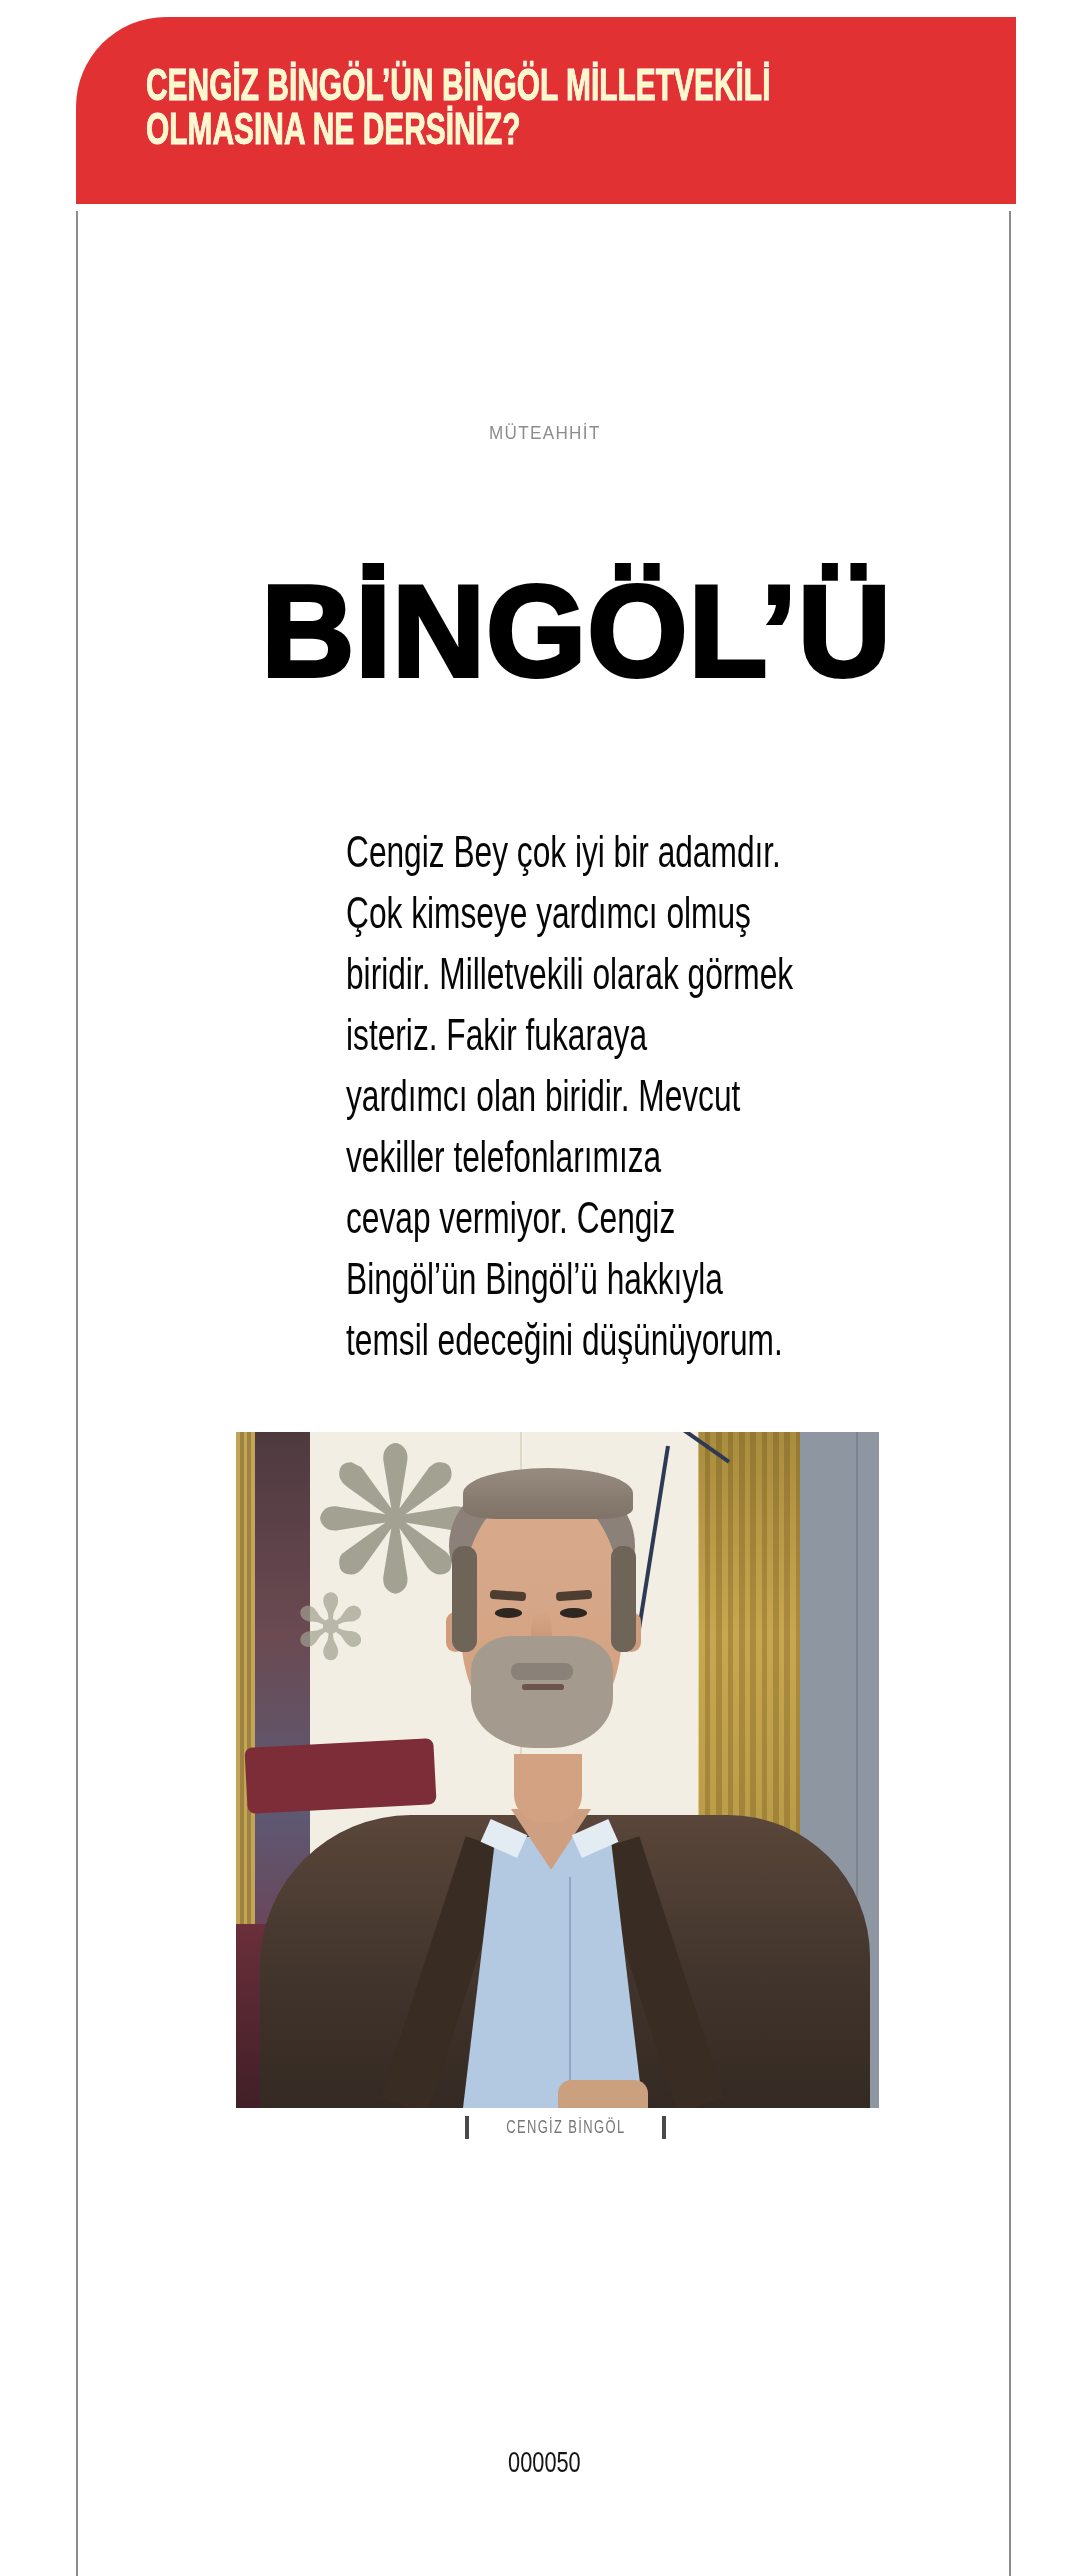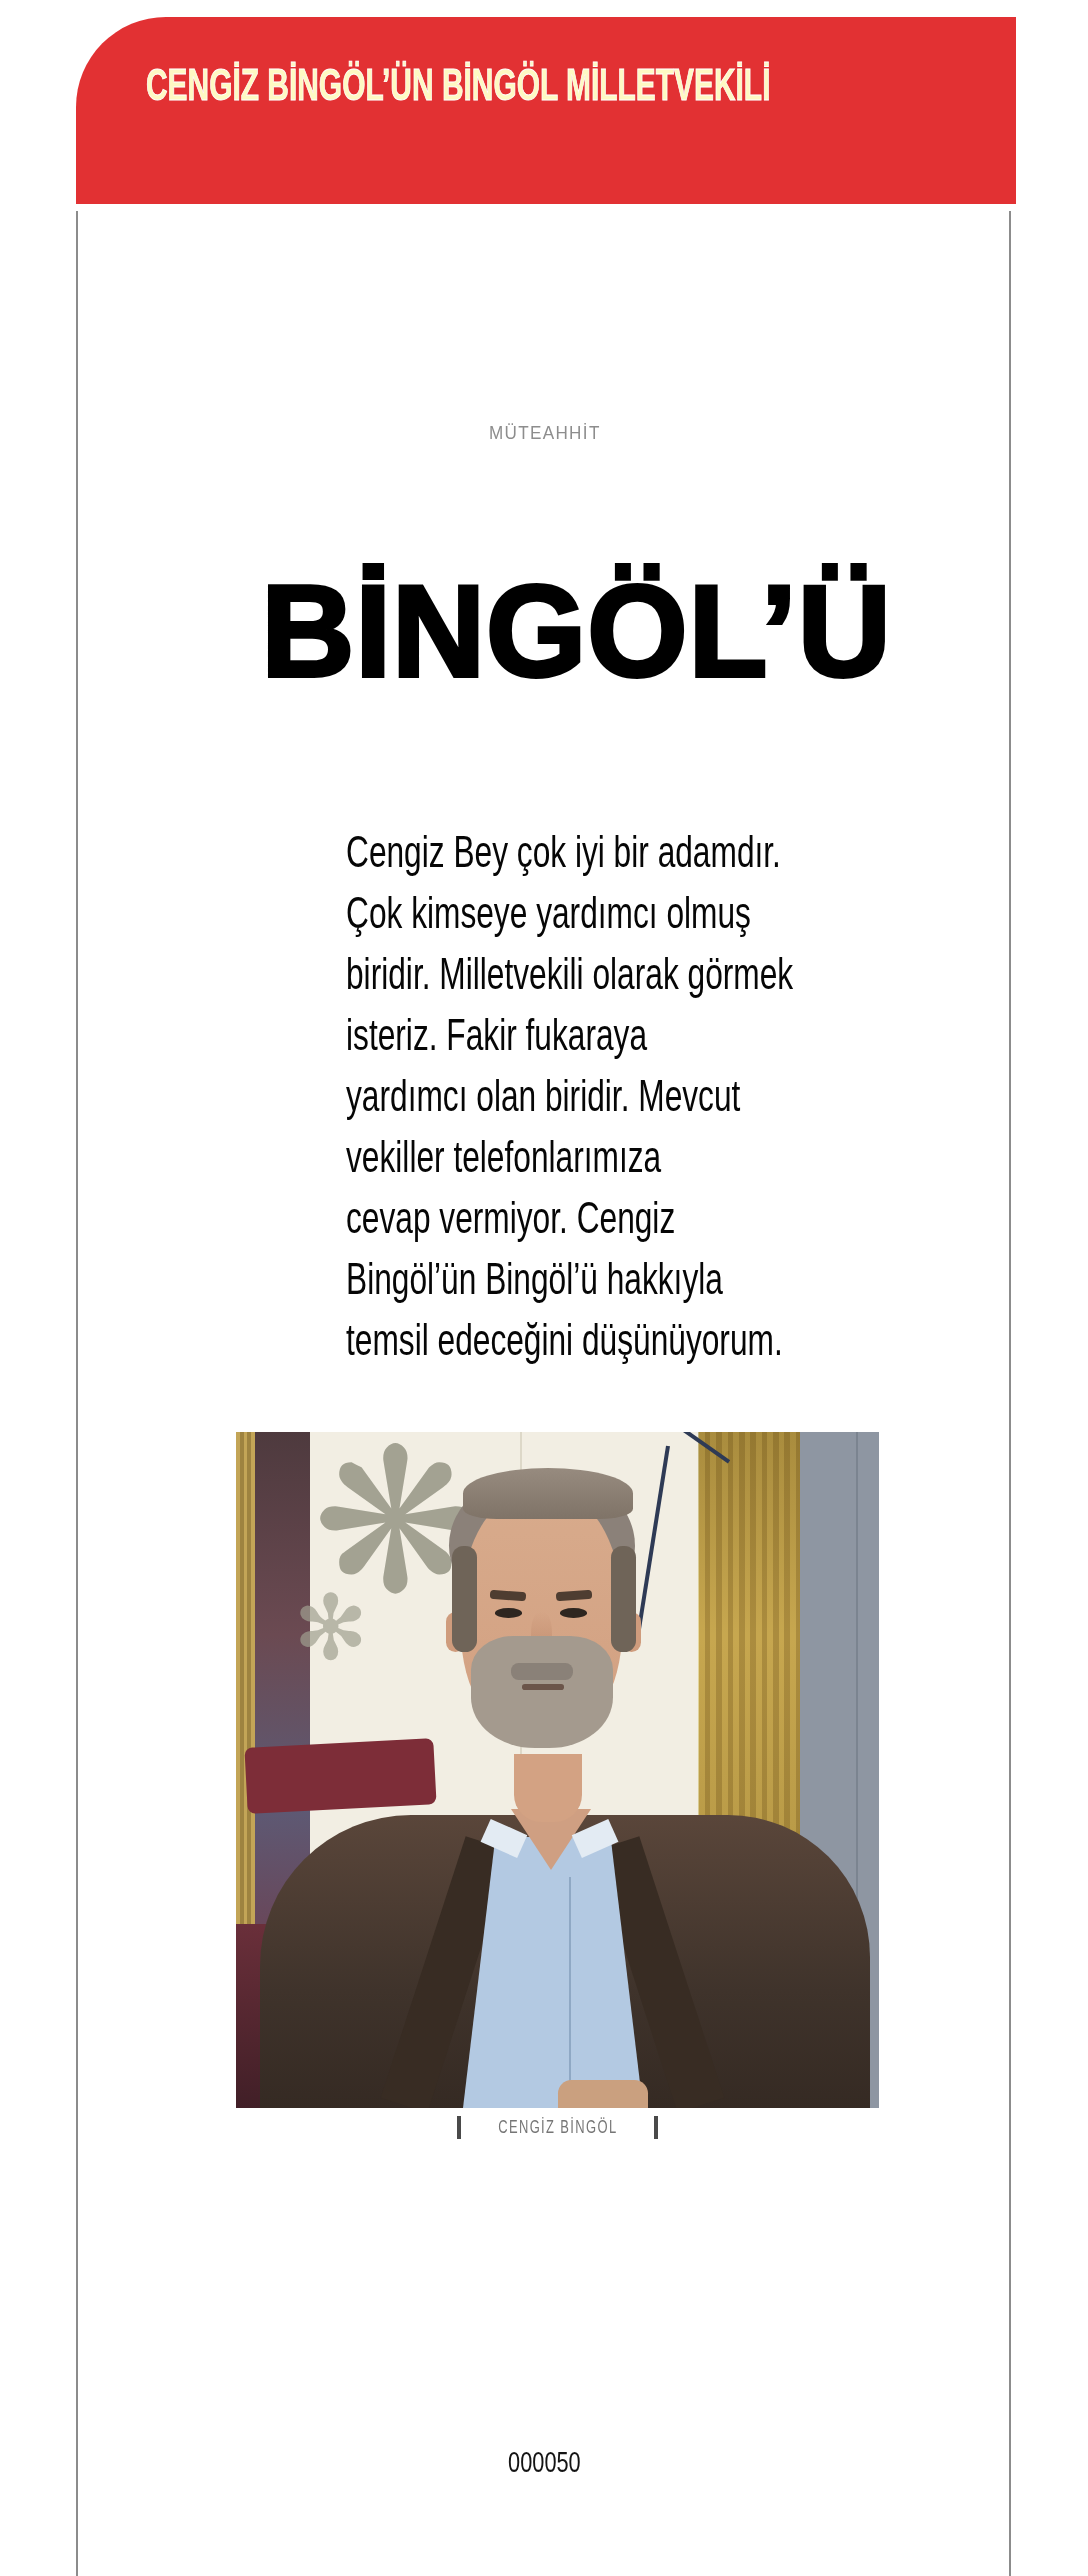--- a/index.html
+++ b/index.html
@@ -101,40 +101,41 @@
   .eye-l{left:259px;}
   .eye-r{left:324px;}
   .nose{left:295px;top:180px;width:21px;height:53px;border-radius:40%;
       background:linear-gradient(180deg,rgba(0,0,0,0),#c08b6d);}
   .beard{left:235px;top:204px;width:142px;height:112px;background:#a49a8e;
       border-radius:30% 30% 45% 45%;}
   .mustache{left:275px;top:231px;width:62px;height:17px;background:#8a8178;border-radius:7.6px;}
   .mouth{left:286px;top:252px;width:42px;height:5.7px;background:#6b554a;border-radius:2.8px;}
 
   
-  .caption{position:absolute;left:236px;top:2113px;width:643px;height:28px;
+  .caption{position:absolute;left:244px;top:2113px;width:643px;height:28px;
       display:flex;align-items:center;justify-content:center;text-align:right;}
   .cap-bar{width:4.7px;height:23px;background:#4a4a4a;margin:0 13.3px;}
   .cap-text{font-size:18px;color:#767676;letter-spacing:1.9px;white-space:nowrap;
       display:inline-block;transform:scaleX(0.72);}
 
   
   .footer-code{top:2448px;font-size:29px;color:#141414;}
   .footer-code .cxc{transform:scaleX(0.75);}
   .footer-site{top:2481px;font-size:27.5px;color:#9b9b9b;}
   .footer-site .cxc{transform:scaleX(0.8);}
 </style>
 </head>
 <body>
 
 <div class="page">
 
   <div class="banner">
     <div class="banner-text">
       <div><span class="cx">CENGİZ BİNGÖL’ÜN BİNGÖL MİLLETVEKİLİ</span></div>
+      <div><span class="cx">OLMASINA NE DERSİNİZ?</span></div>
     </div>
   </div>
 
   <div class="rule rule-left"></div>
   <div class="rule rule-right"></div>
 
   <div class="row speaker-role"><span class="cxc">MÜTEAHHİT</span></div>
 
   <div class="row headline1"><span class="cxc">BİNGÖL’Ü</span></div>
 

